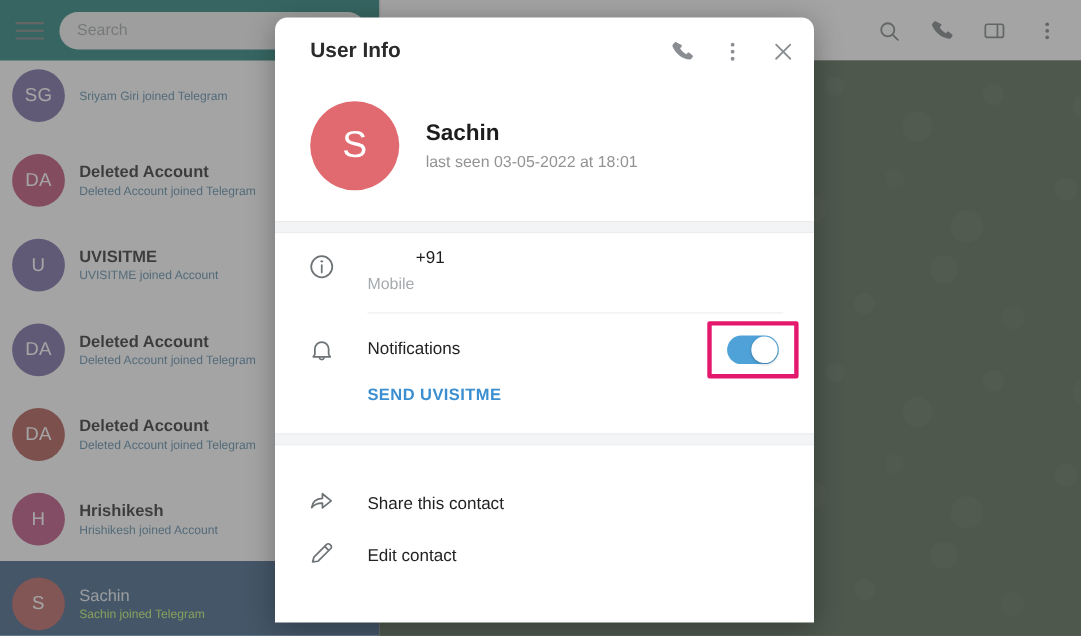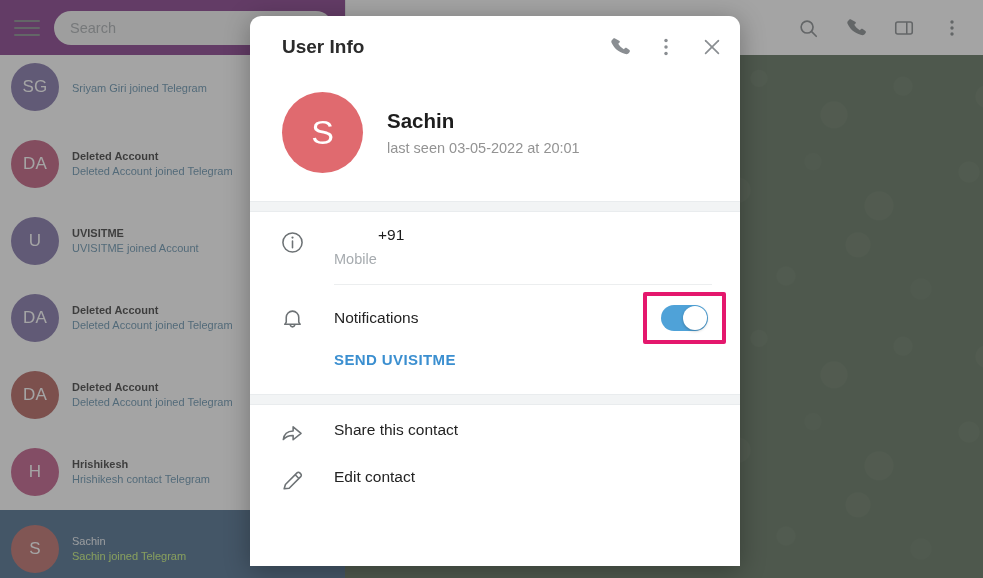--- a/index.html
+++ b/index.html
@@ -15,21 +15,21 @@
   
   .bg-layer { position: absolute; inset: 0; }
 
   
   .sidebar {
     position: absolute; left: 0; top: 0; width: 345px; height: 578px;
     background: #ffffff; overflow: hidden;
   }
   .sidebar-top {
     height: 55px; display: flex; align-items: center;
-    padding: 0 12px 0 14px; gap: 14px; background: #701a75;
+    padding: 0 12px 0 14px; gap: 14px; background: #0f766e;
   }
   .hamburger { width: 26px; height: 20px; display: flex; flex-direction: column;
     justify-content: space-between; padding: 2px 0; cursor: pointer; }
   .hamburger span { display: block; height: 2px; background: #707579; border-radius: 1px; }
   .search-box {
     flex: 1; height: 34px; border-radius: 18px; background: #f1f1f1;
     display: flex; align-items: center; padding: 0 16px;
   }
   .search-ph { font-size: 14.5px; color: #9a9fa3; }
 
@@ -39,21 +39,21 @@
     padding: 0 10px 0 11px; gap: 13px; cursor: pointer;
   }
   .chat-row.selected { background: #2b5278; }
   .avatar {
     width: 48px; height: 48px; border-radius: 50%; flex: 0 0 48px;
     display: flex; align-items: center; justify-content: center;
     color: #fff; font-size: 17px; font-weight: 400; letter-spacing: .3px;
   }
   .chat-text { min-width: 0; flex: 1; display: flex; flex-direction: column; gap: 3px; }
   .chat-name {
-    font-size: 11px; font-weight: bold; color: #1a1a1a;
+    font-size: 15px; font-weight: bold; color: #1a1a1a;
     white-space: nowrap; overflow: hidden; text-overflow: clip;
   }
   .chat-prev {
     font-size: 11px; color: #4a7fa0;
     white-space: nowrap; overflow: hidden; text-overflow: clip;
   }
   .chat-row.selected .chat-name { color: #e8eef3; font-weight: normal; }
   .chat-row.selected .chat-prev { color: #bef264; }
 
   
@@ -146,21 +146,21 @@
   .toggle .knob {
     position: absolute; top: 1px; right: 1px; width: 24px; height: 24px;
     border-radius: 50%; background: #ffffff;
     box-shadow: 0 1px 3px rgba(0,0,0,.25);
   }
   .send-msg {
     font-size: 15px; font-weight: bold; color: #3b8fd0; letter-spacing: .4px;
     padding: 0 0 26px 84px; cursor: pointer;
   }
 
-  .action-row { display: flex; align-items: flex-start; height: 47px; cursor: pointer; }
+  .action-row { display: flex; align-items: flex-end; height: 47px; cursor: pointer; }
   .action-label { font-size: 15.5px; color: #232323; }
   .actions-wrap { padding-top: 16px; }
 </style>
 </head>
 <body>
 
 <div id="app">
 
   <div class="bg-layer">
 
@@ -208,21 +208,21 @@
             <div class="avatar" style="background: rgb(166, 69, 63);">DA</div>
             <div class="chat-text">
               <div class="chat-name">Deleted Account</div>
               <div class="chat-prev">Deleted Account joined Telegram</div>
             </div>
           </div>
           <div class="chat-row">
             <div class="avatar" style="background: rgb(183, 63, 115);">H</div>
             <div class="chat-text">
               <div class="chat-name">Hrishikesh</div>
-              <div class="chat-prev">Hrishikesh contact Telegram</div>
+              <div class="chat-prev">Hrishikesh joined Account</div>
             </div>
           </div>
           <div class="chat-row selected">
             <div class="avatar" style="background: rgb(178, 82, 78);">S</div>
             <div class="chat-text">
               <div class="chat-name">Sachin</div>
               <div class="chat-prev">Sachin joined Telegram</div>
             </div>
           </div>
         </div>
@@ -289,21 +289,21 @@
         </div>
       </div>
     </div>
 
     <div class="profile">
       <div class="profile-avatar" id="profile-avatar" style="background: rgb(224, 106, 111);">
         <span>S</span>
       </div>
       <div>
         <div class="profile-name">Sachin</div>
-        <div class="profile-status">last seen 03-05-2022 at 20:01</div>
+        <div class="profile-status">last seen 03-05-2022 at 18:01</div>
       </div>
     </div>
 
     <div class="band"></div>
 
     <div class="section">
 
       <div class="info-row">
         <div class="row-icon">
           <svg viewBox="0 0 24 24" fill="none" stroke="currentColor" stroke-width="1.5">

